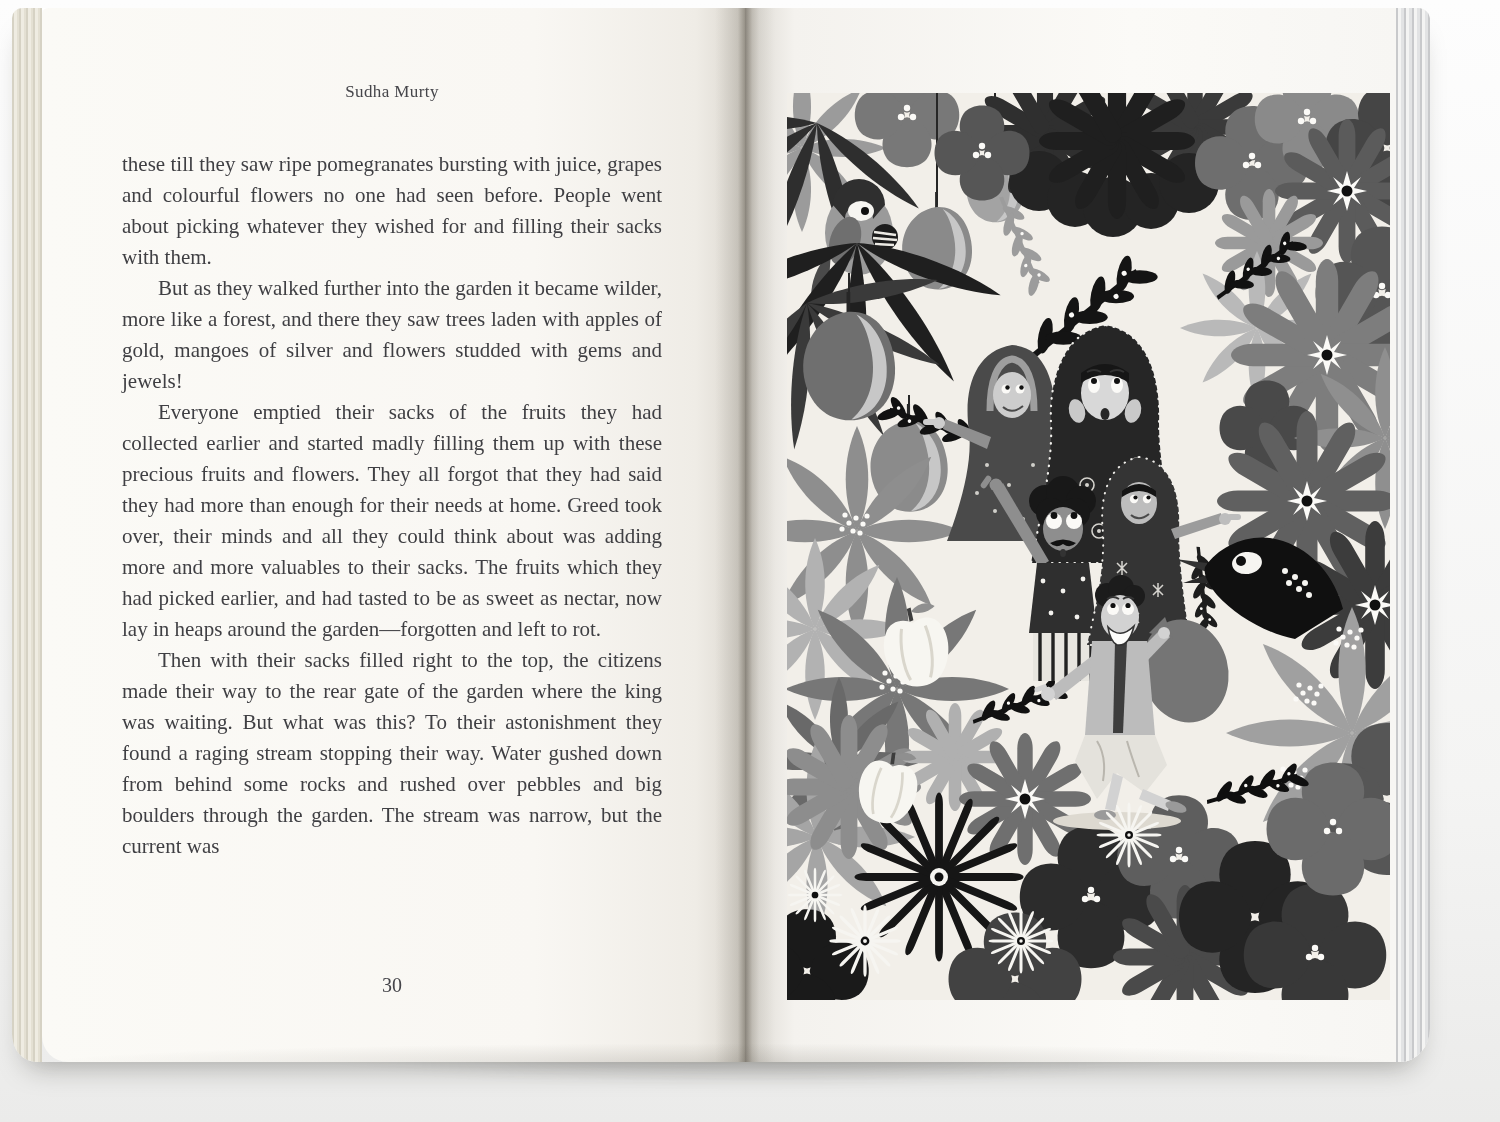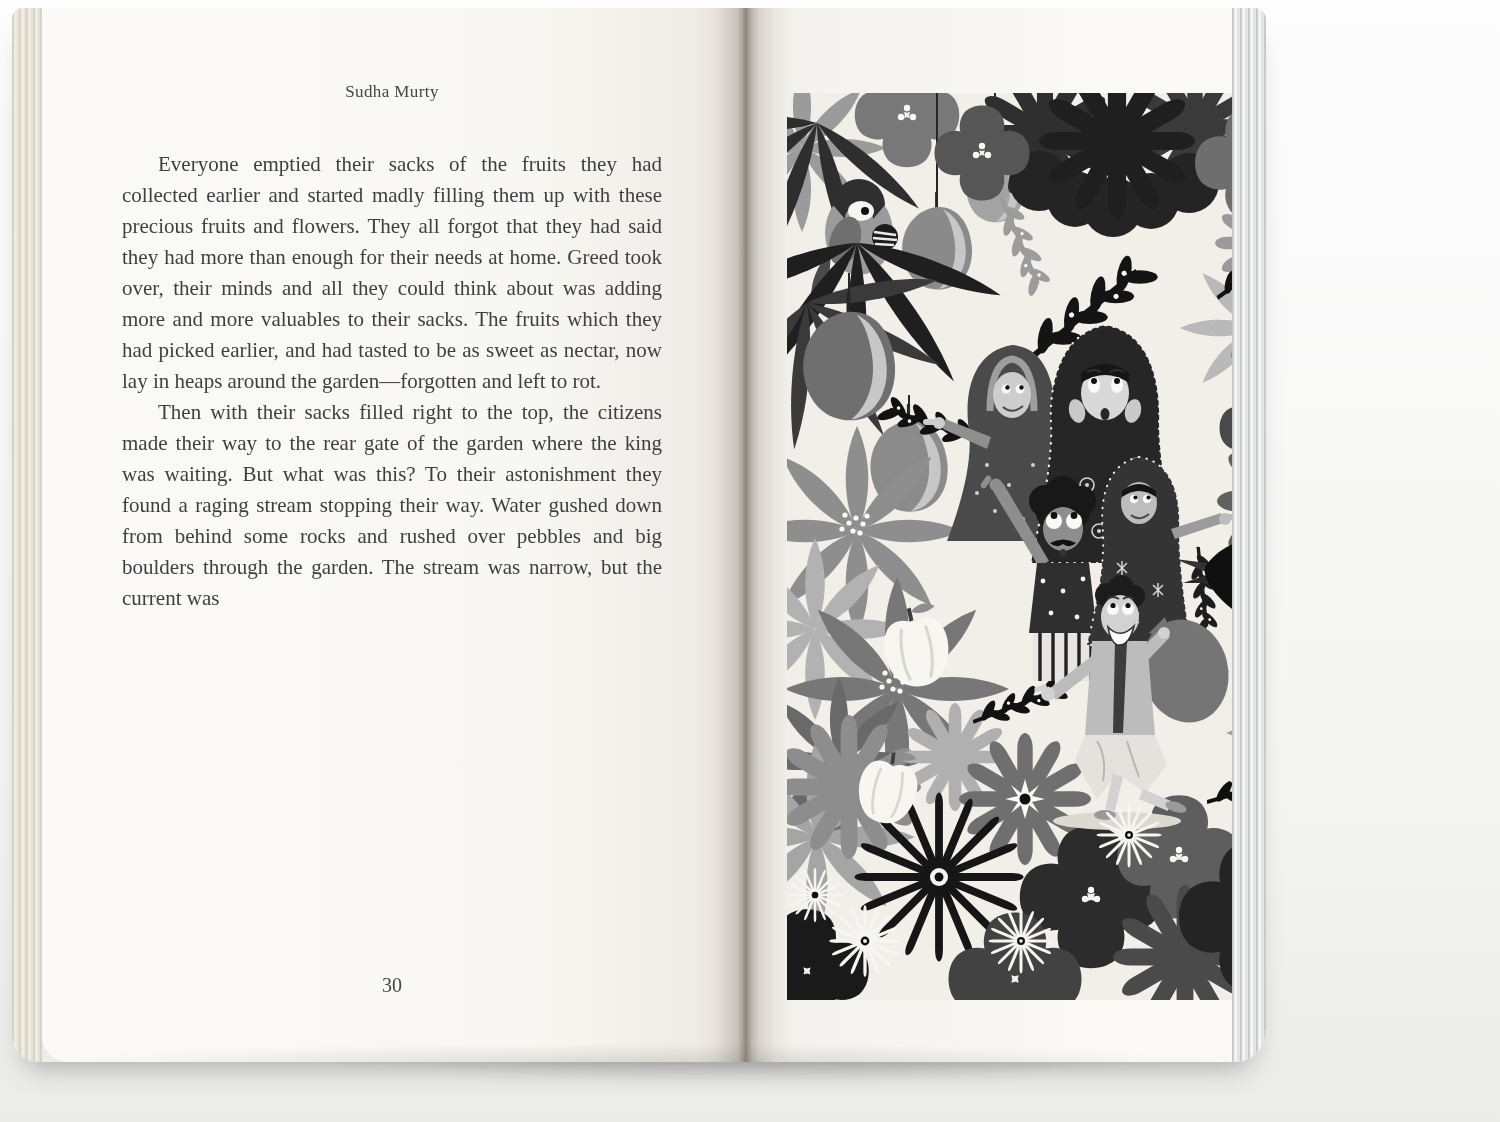--- a/index.html
+++ b/index.html
@@ -7,21 +7,21 @@
     width:1500px;height:1122px;position:relative;overflow:hidden;
     background:linear-gradient(180deg,#fdfdfd 0%,#f4f4f3 70%,#ebebea 100%);
     font-family:"Liberation Serif", serif;
   }
   .floor-shadow{
     position:absolute;left:50px;right:50px;top:1028px;height:80px;
     background:radial-gradient(ellipse 50% 100% at 50% 0%,rgba(40,38,34,.32),rgba(40,38,34,0) 72%);
     filter:blur(4px);z-index:0;
   }
   .book{
-    position:absolute;left:12px;top:8px;width:1254px;height:1054px;z-index:1;
+    position:absolute;left:12px;top:8px;width:1418px;height:1054px;z-index:1;
     border-radius:10px 12px 30px 24px / 10px 12px 34px 28px;
     overflow:hidden;
     box-shadow:0 2px 0 rgba(255,255,255,.8) inset, 0 18px 28px -14px rgba(30,28,24,.35);
   }
   .page-stack{position:absolute;top:0;bottom:0;}
   .page-stack.left{
     left:0;width:30px;
     background:repeating-linear-gradient(90deg,#d6d2c4 0 2px,#efece2 2px 5px,#e4e0d3 5px 7px);
   }
   .page-stack.right{
@@ -68,20 +68,22 @@
 <body>
 
 <div class="floor-shadow"></div>
 
 <div class="book">
   <div class="page-stack left"></div>
 
   <div class="page left-page">
     <div class="running-head">Sudha Murty</div>
     <div class="body-text">
+      <p class="noindent">these till they saw ripe pomegranates bursting with juice, grapes and colourful flowers no one had seen before. People went about picking whatever they wished for and filling their sacks with them.</p>
+      <p>But as they walked further into the garden it became wilder, more like a forest, and there they saw trees laden with apples of gold, mangoes of silver and flowers studded with gems and jewels!</p>
       <p>Everyone emptied their sacks of the fruits they had collected earlier and started madly filling them up with these precious fruits and flowers. They all forgot that they had said they had more than enough for their needs at home. Greed took over, their minds and all they could think about was adding more and more valuables to their sacks. The fruits which they had picked earlier, and had tasted to be as sweet as nectar, now lay in heaps around the garden—forgotten and left to rot.</p>
       <p>Then with their sacks filled right to the top, the citizens made their way to the rear gate of the garden where the king was waiting. But what was this? To their astonishment they found a raging stream stopping their way. Water gushed down from behind some rocks and rushed over pebbles and big boulders through the garden. The stream was narrow, but the current was</p>
     </div>
     <div class="folio">30</div>
   </div>
 
   <div class="page right-page">
     <svg class="illustration" viewBox="0 0 603 907" role="img" xmlns="http://www.w3.org/2000/svg" aria-label="Black-and-white storybook illustration: a group of five astonished villagers stand in a clearing surrounded by dense flowers, palm fronds, clover leaves, olive sprigs, hanging mangoes, white apples, a parrot and a black koel bird holding a leafy twig">
       <defs>
         <path id="petal" d="M-7,-8 C-7,-2 -4,0 0,0 C4,0 7,-2 7,-8 L7,-46 C7,-55 3,-60 0,-60 C-3,-60 -7,-55 -7,-46 Z"></path>

